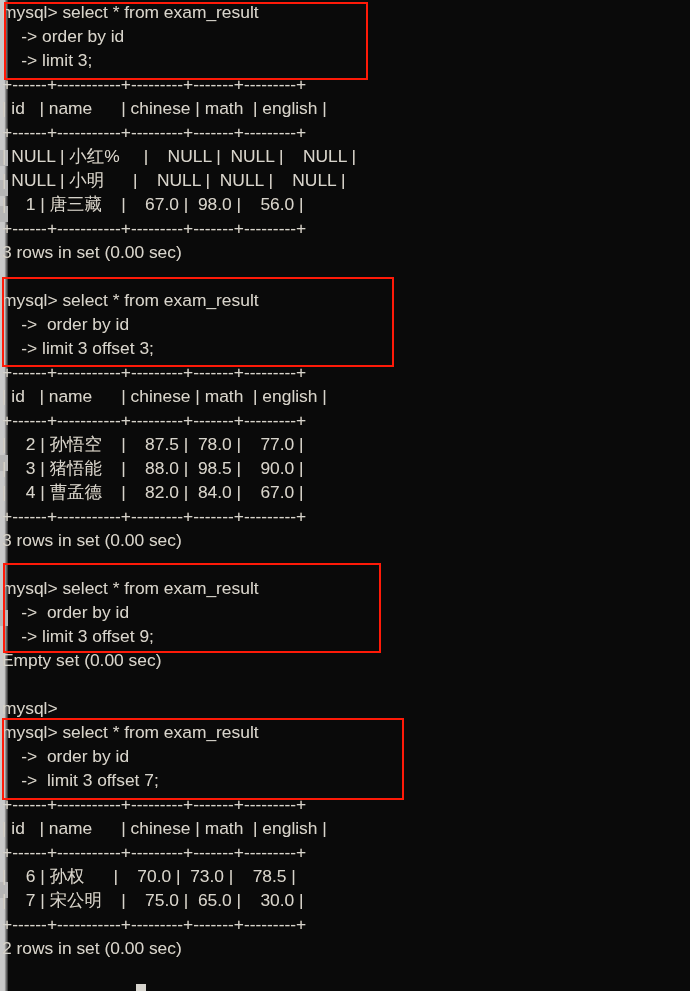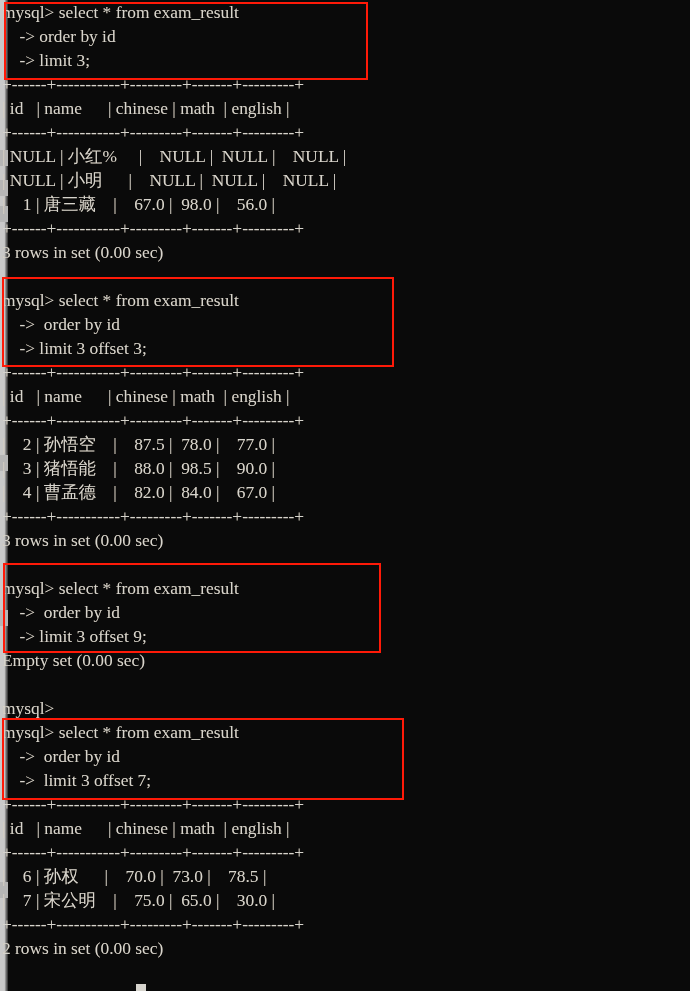--- a/index.html
+++ b/index.html
@@ -37,21 +37,21 @@
     z-index: 1;
     background: transparent;
   }
 
   pre.console {
     position: absolute;
     left: 2px;
     top: 0px;
     margin: 0;
     padding: 0;
-    font-family: Liberation Serif, serif;
+    font-family: Liberation Sans, sans-serif;
     font-size: 17.4px;
     line-height: 24px;
     color: #d6d4cd;
     white-space: pre;
     letter-spacing: 0px;
     text-shadow: 0 0 0.4px rgba(190,150,100,0.35);
   }
 
   
   .annot-box {

